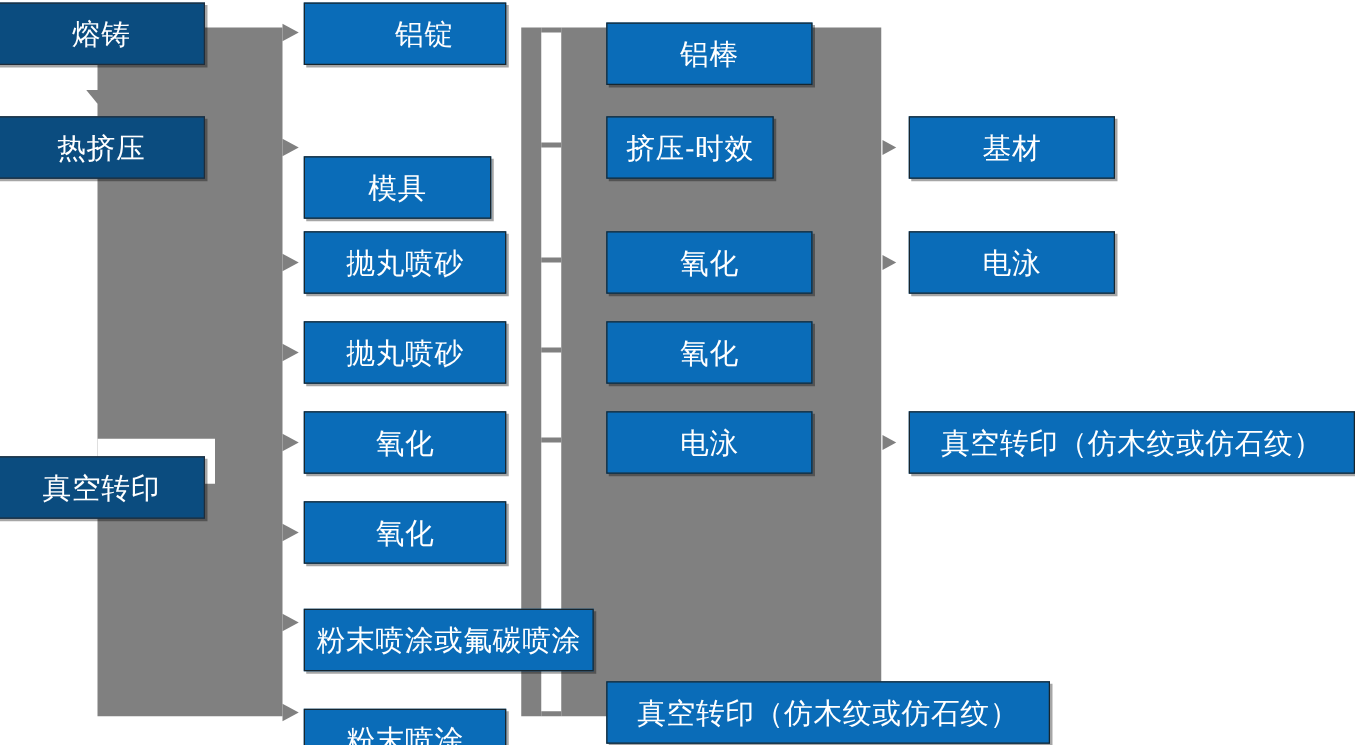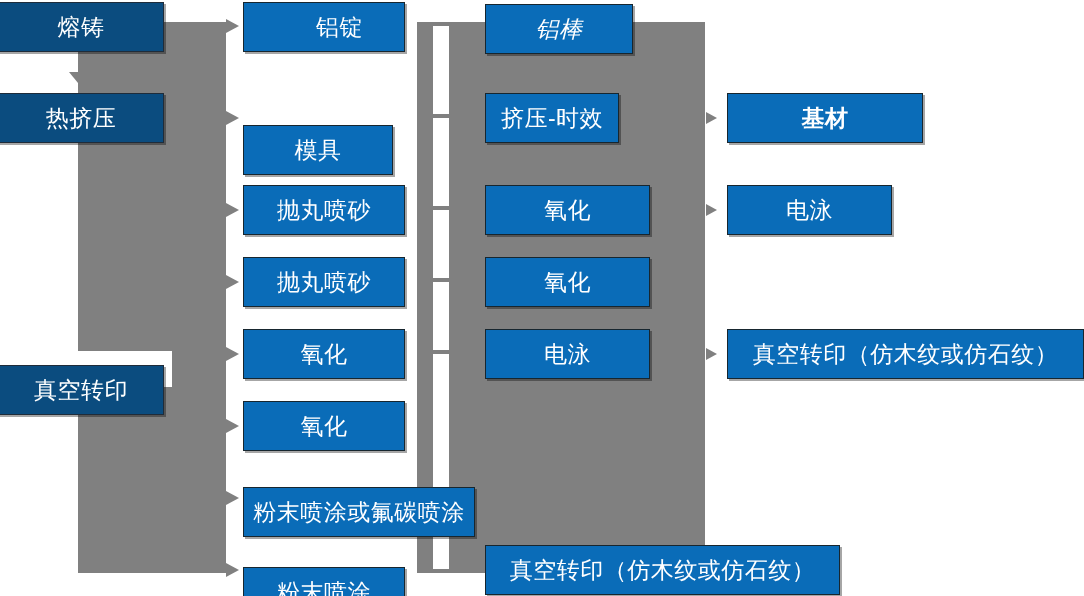--- a/index.html
+++ b/index.html
@@ -152,21 +152,21 @@
   </div>
 
   <div class="node node-blue wide-label" style="left:243px; top:487px; width:232px; height:50px;">
     <span class="lbl">粉末喷涂或氟碳喷涂</span>
   </div>
 
   <div class="node node-blue" style="left:243px; top:545px; width:162px; height:50px;margin-top:22px;">
     <span class="lbl">粉末喷涂</span>
   </div>
 
-  <div class="node node-blue" style="left:485px; top:4px; width:148px; height:50px;font-style:italic;">
+  <div class="node node-blue" style="left:485px; top:18px; width:165px; height:50px;">
     <span class="lbl">铝棒</span>
   </div>
 
   <div class="node node-blue" style="left:485px; top:93px; width:134px; height:50px;">
     <span class="lbl">挤压-时效</span>
   </div>
 
   <div class="node node-blue" style="left:485px; top:185px; width:165px; height:50px;">
     <span class="lbl">氧化</span>
   </div>
@@ -176,21 +176,21 @@
   </div>
 
   <div class="node node-blue" style="left:485px; top:329px; width:165px; height:50px;">
     <span class="lbl">电泳</span>
   </div>
 
   <div class="node node-blue wide-label" style="left:485px; top:545px; width:355px; height:50px;">
     <span class="lbl">真空转印（仿木纹或仿石纹）</span>
   </div>
 
-  <div class="node node-blue" style="left:727px; top:93px; width:196px; height:50px;font-weight:bold;">
+  <div class="node node-blue" style="left:727px; top:93px; width:165px; height:50px;">
     <span class="lbl">基材</span>
   </div>
 
   <div class="node node-blue" style="left:727px; top:185px; width:165px; height:50px;">
     <span class="lbl">电泳</span>
   </div>
 
   <div class="node node-blue wide-label" style="left:727px; top:329px; width:357px; height:50px;">
     <span class="lbl">真空转印（仿木纹或仿石纹）</span>
   </div>

